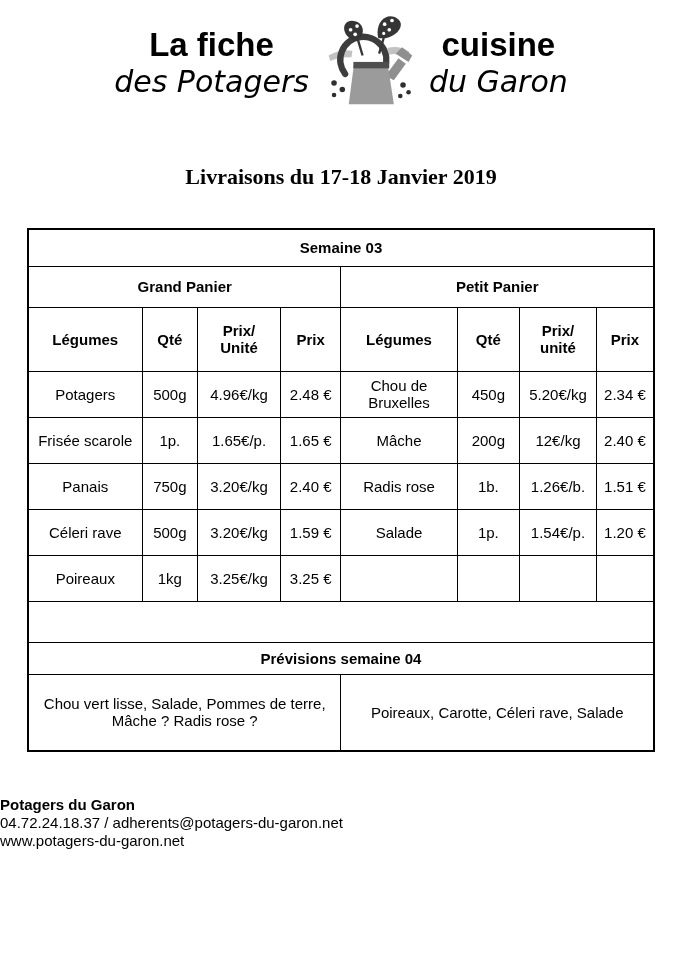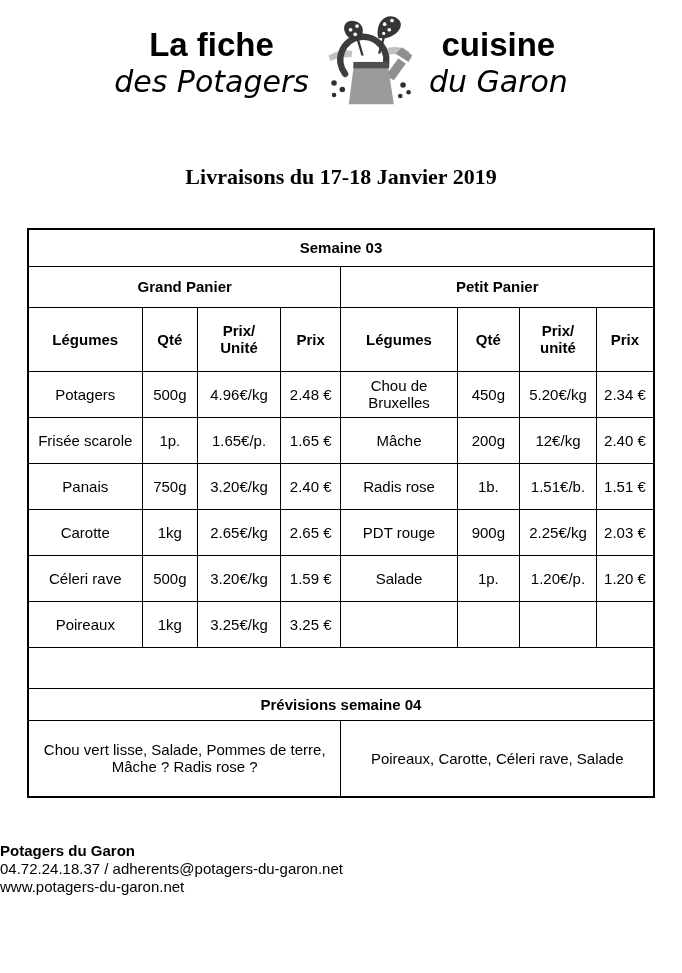--- a/index.html
+++ b/index.html
@@ -192,43 +192,33 @@
       <td>2.40 €</td>
     </tr>
 
     <tr class="h46">
       <td>Panais</td>
       <td>750g</td>
       <td>3.20€/kg</td>
       <td>2.40 €</td>
       <td class="thick">Radis rose</td>
       <td>1b.</td>
-      <td>1.51€/b.</td>
+      <td>1.26€/b.</td>
       <td>1.51 €</td>
     </tr>
 
-    <tr class="h46">
-      <td>Carotte</td>
-      <td>1kg</td>
-      <td>2.65€/kg</td>
-      <td>2.65 €</td>
-      <td class="thick">PDT rouge</td>
-      <td>900g</td>
-      <td>2.25€/kg</td>
-      <td>2.03 €</td>
-    </tr>
 
     <tr class="h46">
       <td>Céleri rave</td>
       <td>500g</td>
       <td>3.20€/kg</td>
       <td>1.59 €</td>
       <td class="thick">Salade</td>
       <td>1p.</td>
-      <td>1.20€/p.</td>
+      <td>1.54€/p.</td>
       <td>1.20 €</td>
     </tr>
 
     <tr class="h46">
       <td>Poireaux</td>
       <td>1kg</td>
       <td>3.25€/kg</td>
       <td>3.25 €</td>
       <td class="thick"></td>
       <td></td>

